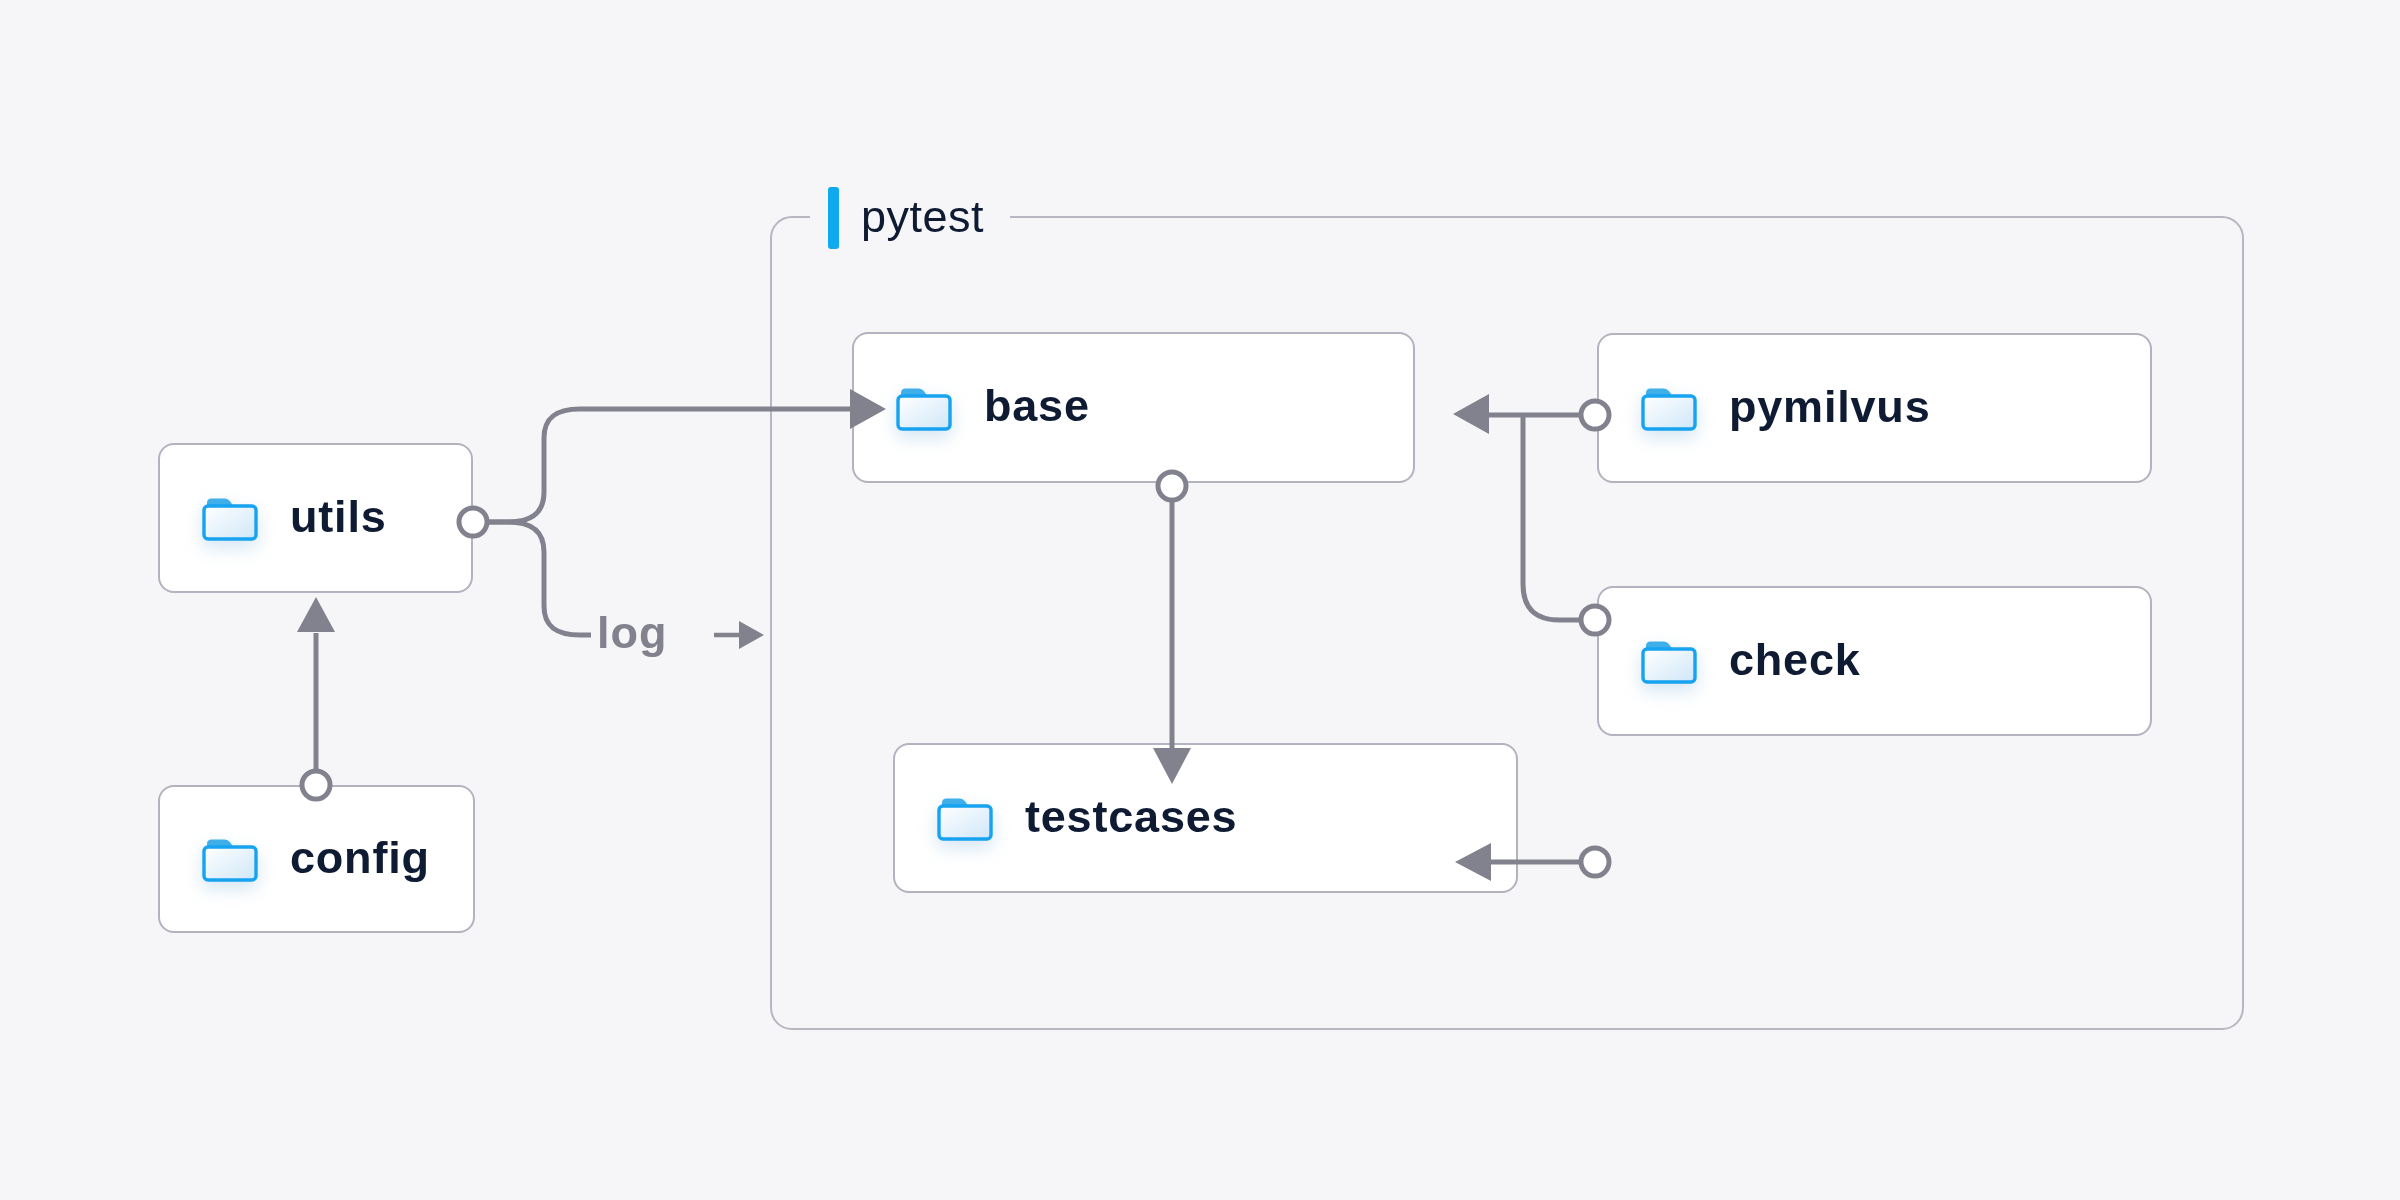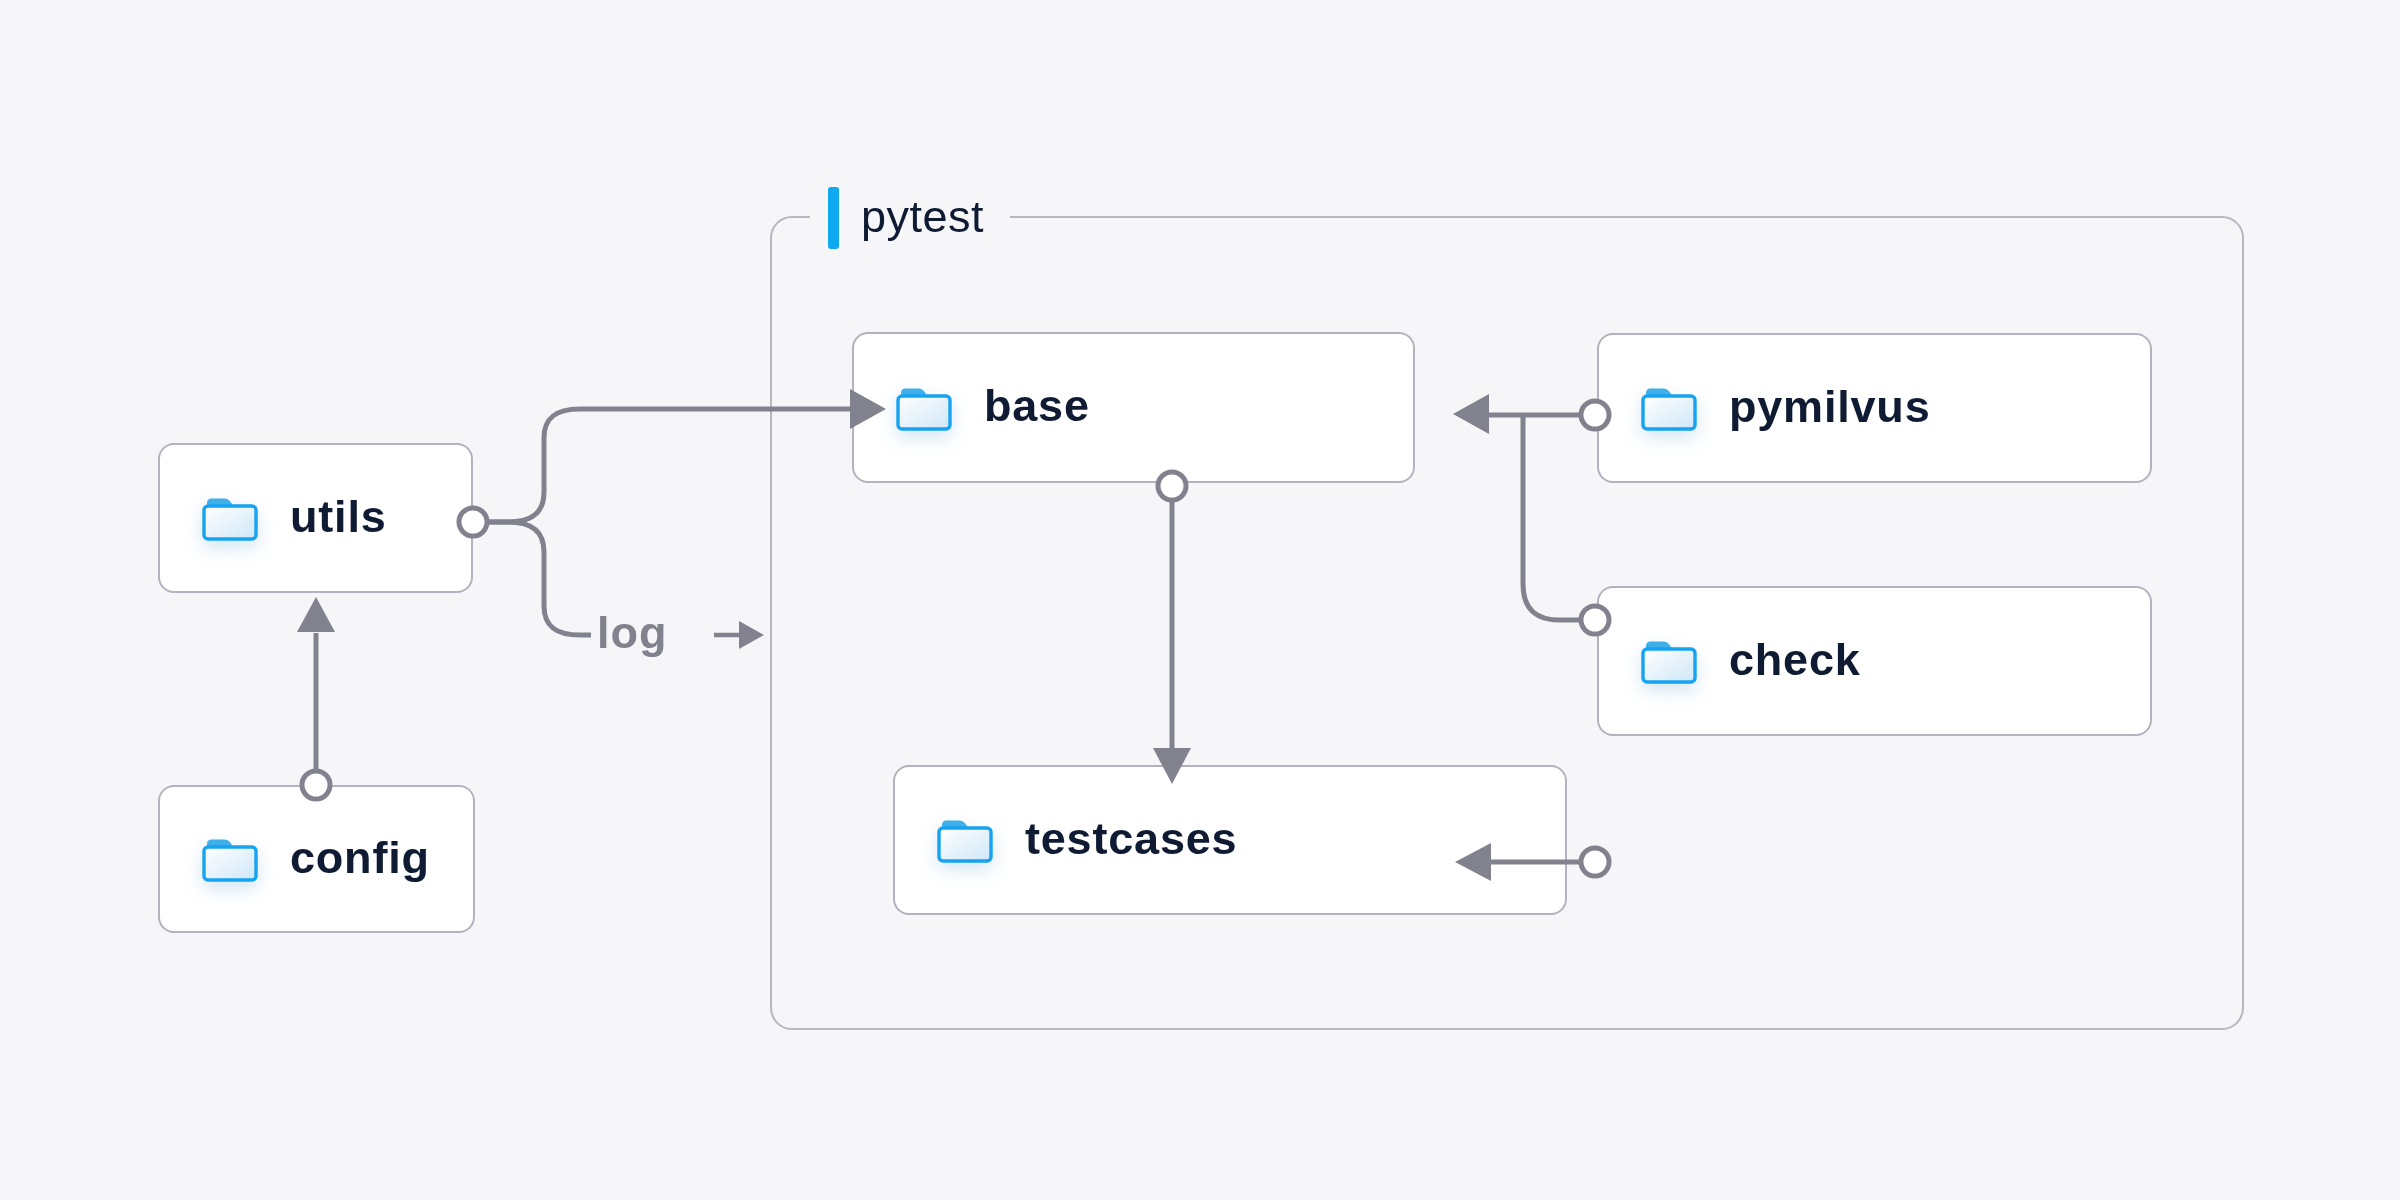--- a/index.html
+++ b/index.html
@@ -77,21 +77,21 @@
   .node .icon svg {
     display: block;
     filter: drop-shadow(0 7px 9px rgba(60, 140, 200, 0.22));
   }
 
   .node-utils     { left: 158px;  top: 443px; width: 315px; height: 150px; }
   .node-config    { left: 158px;  top: 785px; width: 317px; height: 148px; }
   .node-base      { left: 852px;  top: 332px; width: 563px; height: 151px; }
   .node-pymilvus  { left: 1597px; top: 333px; width: 555px; height: 150px; }
   .node-check     { left: 1597px; top: 538px; width: 555px; height: 150px; margin-top: 48px; }
-  .node-testcases { left: 893px;  top: 765px; width: 674px; height: 150px; }
+  .node-testcases { left: 893px;  top: 743px; width: 625px; height: 150px; }
   .node-common    { left: 1597px; top: 785px; width: 556px; height: 148px; }
 
   
   .connector-layer {
     position: absolute;
     left: 0; top: 0;
     width: 2400px;
     height: 1200px;
     pointer-events: none;
   }

